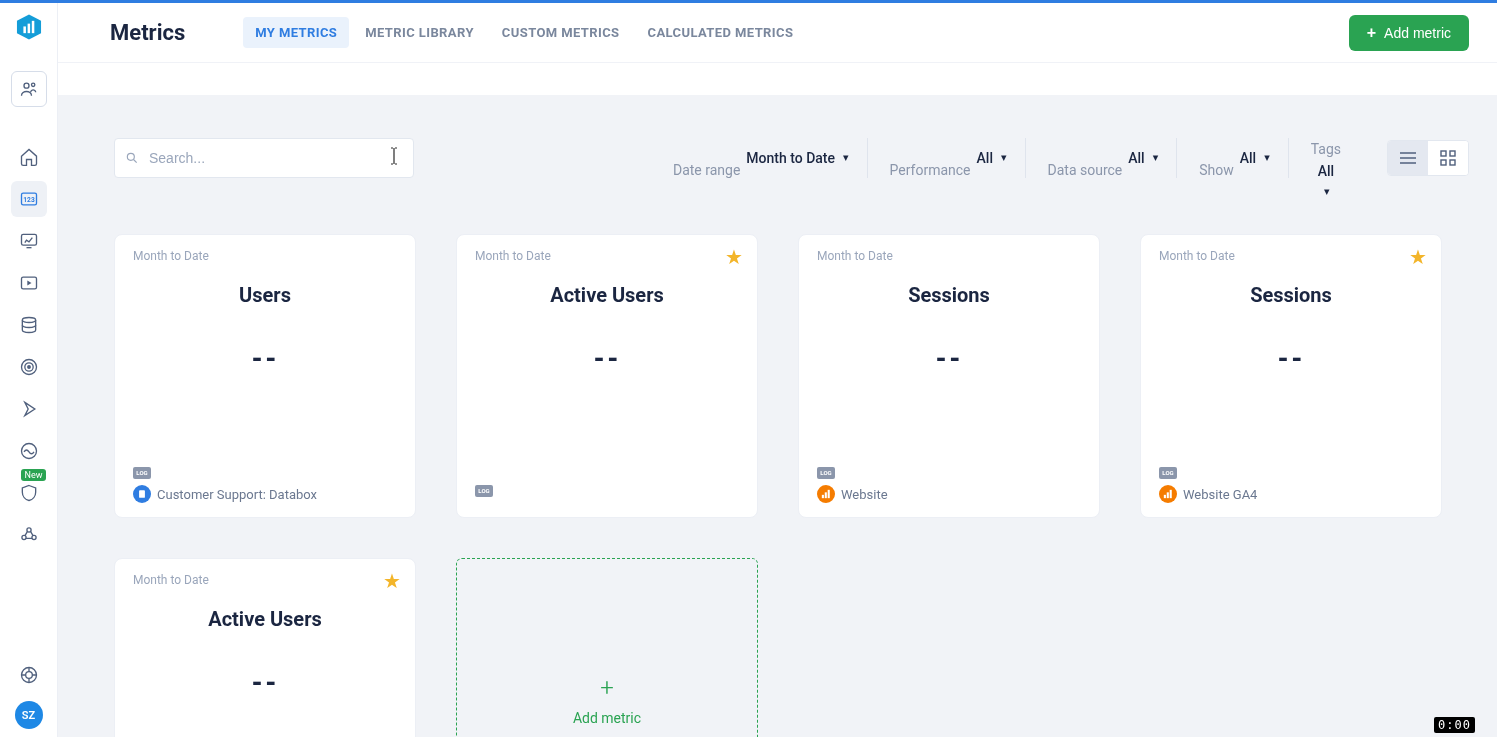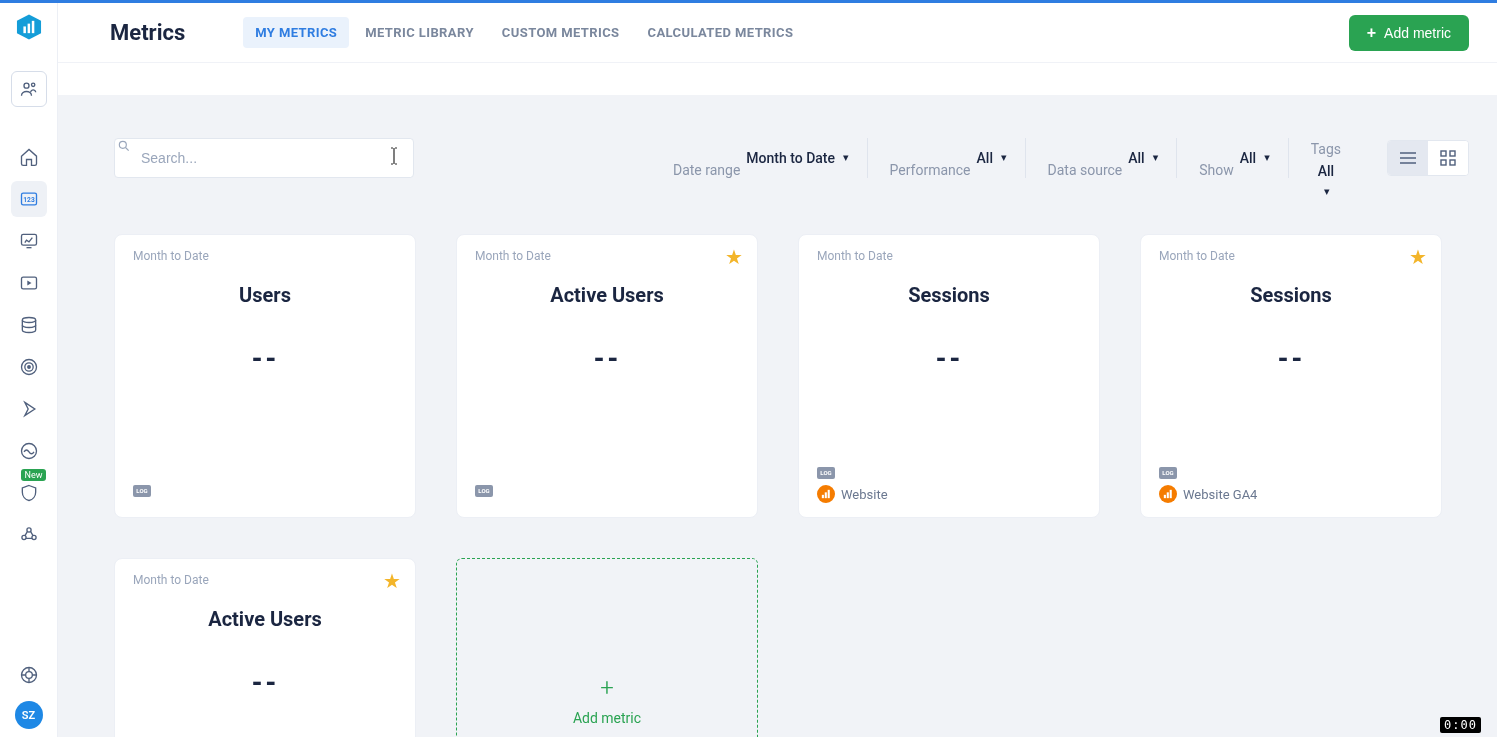--- a/index.html
+++ b/index.html
@@ -137,21 +137,22 @@
     gap: 22px;
     margin-bottom: 36px;
   }
   .search-box {
     width: 300px;
     height: 40px;
     background: #fff;
     border: 1px solid #e2e7ef;
     border-radius: 4px;
     display: flex;
-    padding: 0 2px;
+    align-items: center;
+    padding: 0 10px;
     gap: 8px;
     position: relative;
   }
   .search-box input {
     border: none;
     outline: none;
     font-size: 14px;
     flex: 1;
     color: #50607d;
   }
@@ -276,21 +277,21 @@
     align-items: center;
     justify-content: center;
     color: #2aa352;
     cursor: pointer;
     gap: 8px;
   }
   .add-card .plus { font-size: 24px; font-weight: 300; }
   .add-card .label { font-size: 14px; }
   .timer-badge {
     position: fixed;
-    right: 16px;
+    right: 22px;
     bottom: 4px;
     background: #000;
     color: #fff;
     font-family: monospace;
     font-size: 12px;
     padding: 1px 4px;
     border-radius: 2px;
     letter-spacing: 1px;
   }
 </style>
@@ -469,20 +470,28 @@
       </div>
 
       <div class="grid">
 
         <div class="card">
           <div class="period">Month to Date</div>
           <div class="card-title">Users</div>
           <div class="card-value">--</div>
           <div class="card-spacer"></div>
           <div class="card-log">LOG</div>
+          <div class="card-source">
+            <span class="src-icon blue">
+              <svg width="10" height="10" viewBox="0 0 24 24" fill="#fff">
+                  <rect x="5" y="3" width="14" height="18" rx="2"></rect>
+                </svg>
+            </span>
+            <span>Customer Support: Databox</span>
+          </div>
         </div>
 
         <div class="card">
           <div class="period">Month to Date</div>
           <span class="star">★</span>
           <div class="card-title">Active Users</div>
           <div class="card-value">--</div>
           <div class="card-spacer"></div>
           <div class="card-log">LOG</div>
         </div>

